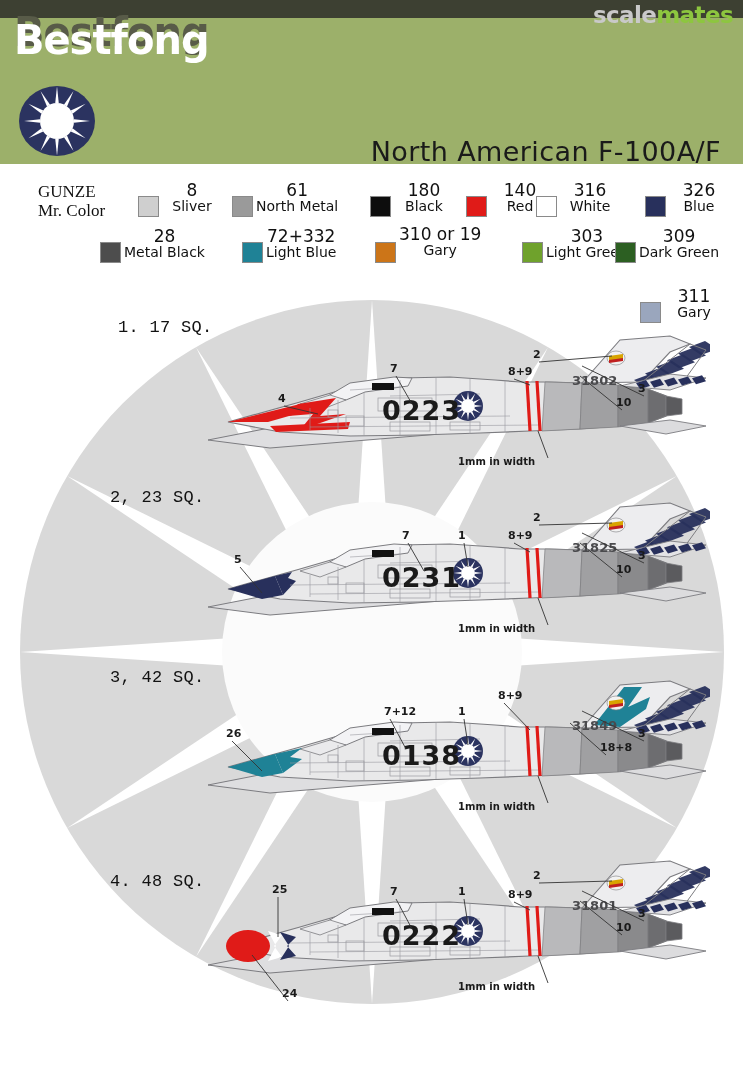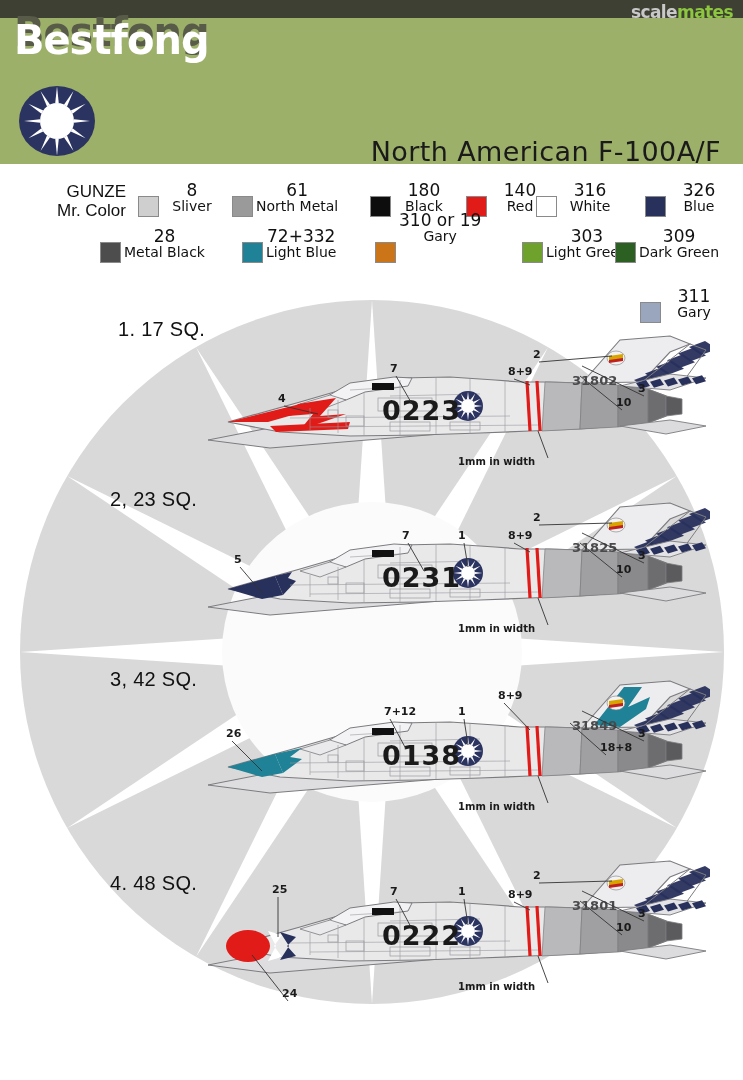--- a/index.html
+++ b/index.html
@@ -1,21 +1,21 @@
 <!DOCTYPE html>
 <html><head>
 <meta charset="utf-8">
 <style>
   html,body{margin:0;padding:0;background:#fff;}
   body{width:743px;height:1080px;position:relative;overflow:hidden;
        font-family:"Liberation Sans",sans-serif;color:#111;}
 
   
   .topbar{position:absolute;left:0;top:0;width:743px;height:28px;background:#3d4032;z-index:5;}
-  .smates{position:absolute;right:10px;top:2px;font-size:17px;font-weight:bold;
+  .smates{position:absolute;right:10px;top:2px;font-size:23px;font-weight:bold;
           letter-spacing:-0.6px;font-family:"DejaVu Sans",sans-serif;z-index:7;}
   .smates .s1{color:#c9c9c9;}
   .smates .s2{color:#8dc63f;}
   .smcode{position:absolute;right:14px;top:22px;font-size:11px;font-weight:bold;
           color:#2b2b20;opacity:.55;letter-spacing:1px;z-index:6;}
   .smcode span{margin-left:22px;}
 
   .greenhead{position:absolute;left:0;top:18px;width:743px;height:146px;background:#9cb06a;z-index:6;}
   .brand{position:absolute;left:14px;top:17px;font-size:40px;color:#fff;font-weight:bold;
          font-family:"DejaVu Sans",sans-serif;letter-spacing:-1px;z-index:8;}
@@ -24,32 +24,32 @@
 
   .roundel{position:absolute;left:18px;top:85px;width:78px;height:72px;z-index:8;}
   .title{position:absolute;right:22px;top:96px;text-align:right;z-index:8;
          font-family:"DejaVu Sans",sans-serif;}
   .title .t1{font-size:27px;color:#1a1a1a;letter-spacing:.4px;margin-top:40px;}
   .title .t2{font-size:21px;color:#1a1a1a;margin-top:3px;}
 
   
   .legend{position:absolute;left:0;top:180px;width:743px;z-index:8;}
   .lgbrand{position:absolute;left:38px;top:2px;font-size:17px;line-height:19px;
-           font-family:Liberation Sans, sans-serif;color:#111;text-align:right;margin-left:19px;}
+           font-family:Liberation Serif, serif;color:#111;text-align:left;}
   .chip{position:absolute;width:19px;height:19px;border:1px solid #8a8a8a;}
   .lbl{position:absolute;text-align:center;font-family:"DejaVu Sans",sans-serif;color:#111;}
   .lbl .num{font-size:17px;display:block;line-height:17px;}
   .lbl .nm{font-size:14px;display:block;line-height:15px;}
 
   
   .wm{position:absolute;left:0;top:300px;width:743px;height:720px;z-index:0;}
 
   
   .prof{position:absolute;z-index:3;}
-  .sqlabel{position:absolute;font-size:20px;font-family:Liberation Sans, sans-serif;
+  .sqlabel{position:absolute;font-size:17px;font-family:Liberation Mono, monospace;
            color:#111;z-index:4;letter-spacing:.3px;}
   .callout{position:absolute;font-size:11px;font-weight:bold;
            font-family:"DejaVu Sans",sans-serif;color:#1a1a1a;z-index:4;}
   .note{position:absolute;font-size:10px;font-weight:bold;
         font-family:"DejaVu Sans",sans-serif;color:#1a1a1a;z-index:4;}
 </style>
 </head>
 <body>
 
 <div class="topbar"></div>
@@ -129,21 +129,21 @@
       <div class="lbl" style="left:124px;top:48px;min-width:60px">
                  <span class="num">28</span>
                  <span class="nm">Metal Black</span>
                </div>
       <div class="chip" style="left:242px;top:62px;background:#1f8296"></div>
       <div class="lbl" style="left:266px;top:48px;min-width:60px">
                  <span class="num">72+332</span>
                  <span class="nm">Light Blue</span>
                </div>
       <div class="chip" style="left:375px;top:62px;background:#cc7518"></div>
-      <div class="lbl" style="left:399px;top:32px;min-width:60px">
+      <div class="lbl" style="left:399px;top:46px;min-width:60px">
                  <span class="num">310 or 19</span>
                  <span class="nm">Gary</span>
                </div>
       <div class="chip" style="left:522px;top:62px;background:#6fa22c"></div>
       <div class="lbl" style="left:546px;top:48px;min-width:60px">
                  <span class="num">303</span>
                  <span class="nm">Light Green</span>
                </div>
       <div class="chip" style="left:615px;top:62px;background:#2c5f22"></div>
       <div class="lbl" style="left:639px;top:48px;min-width:60px">

